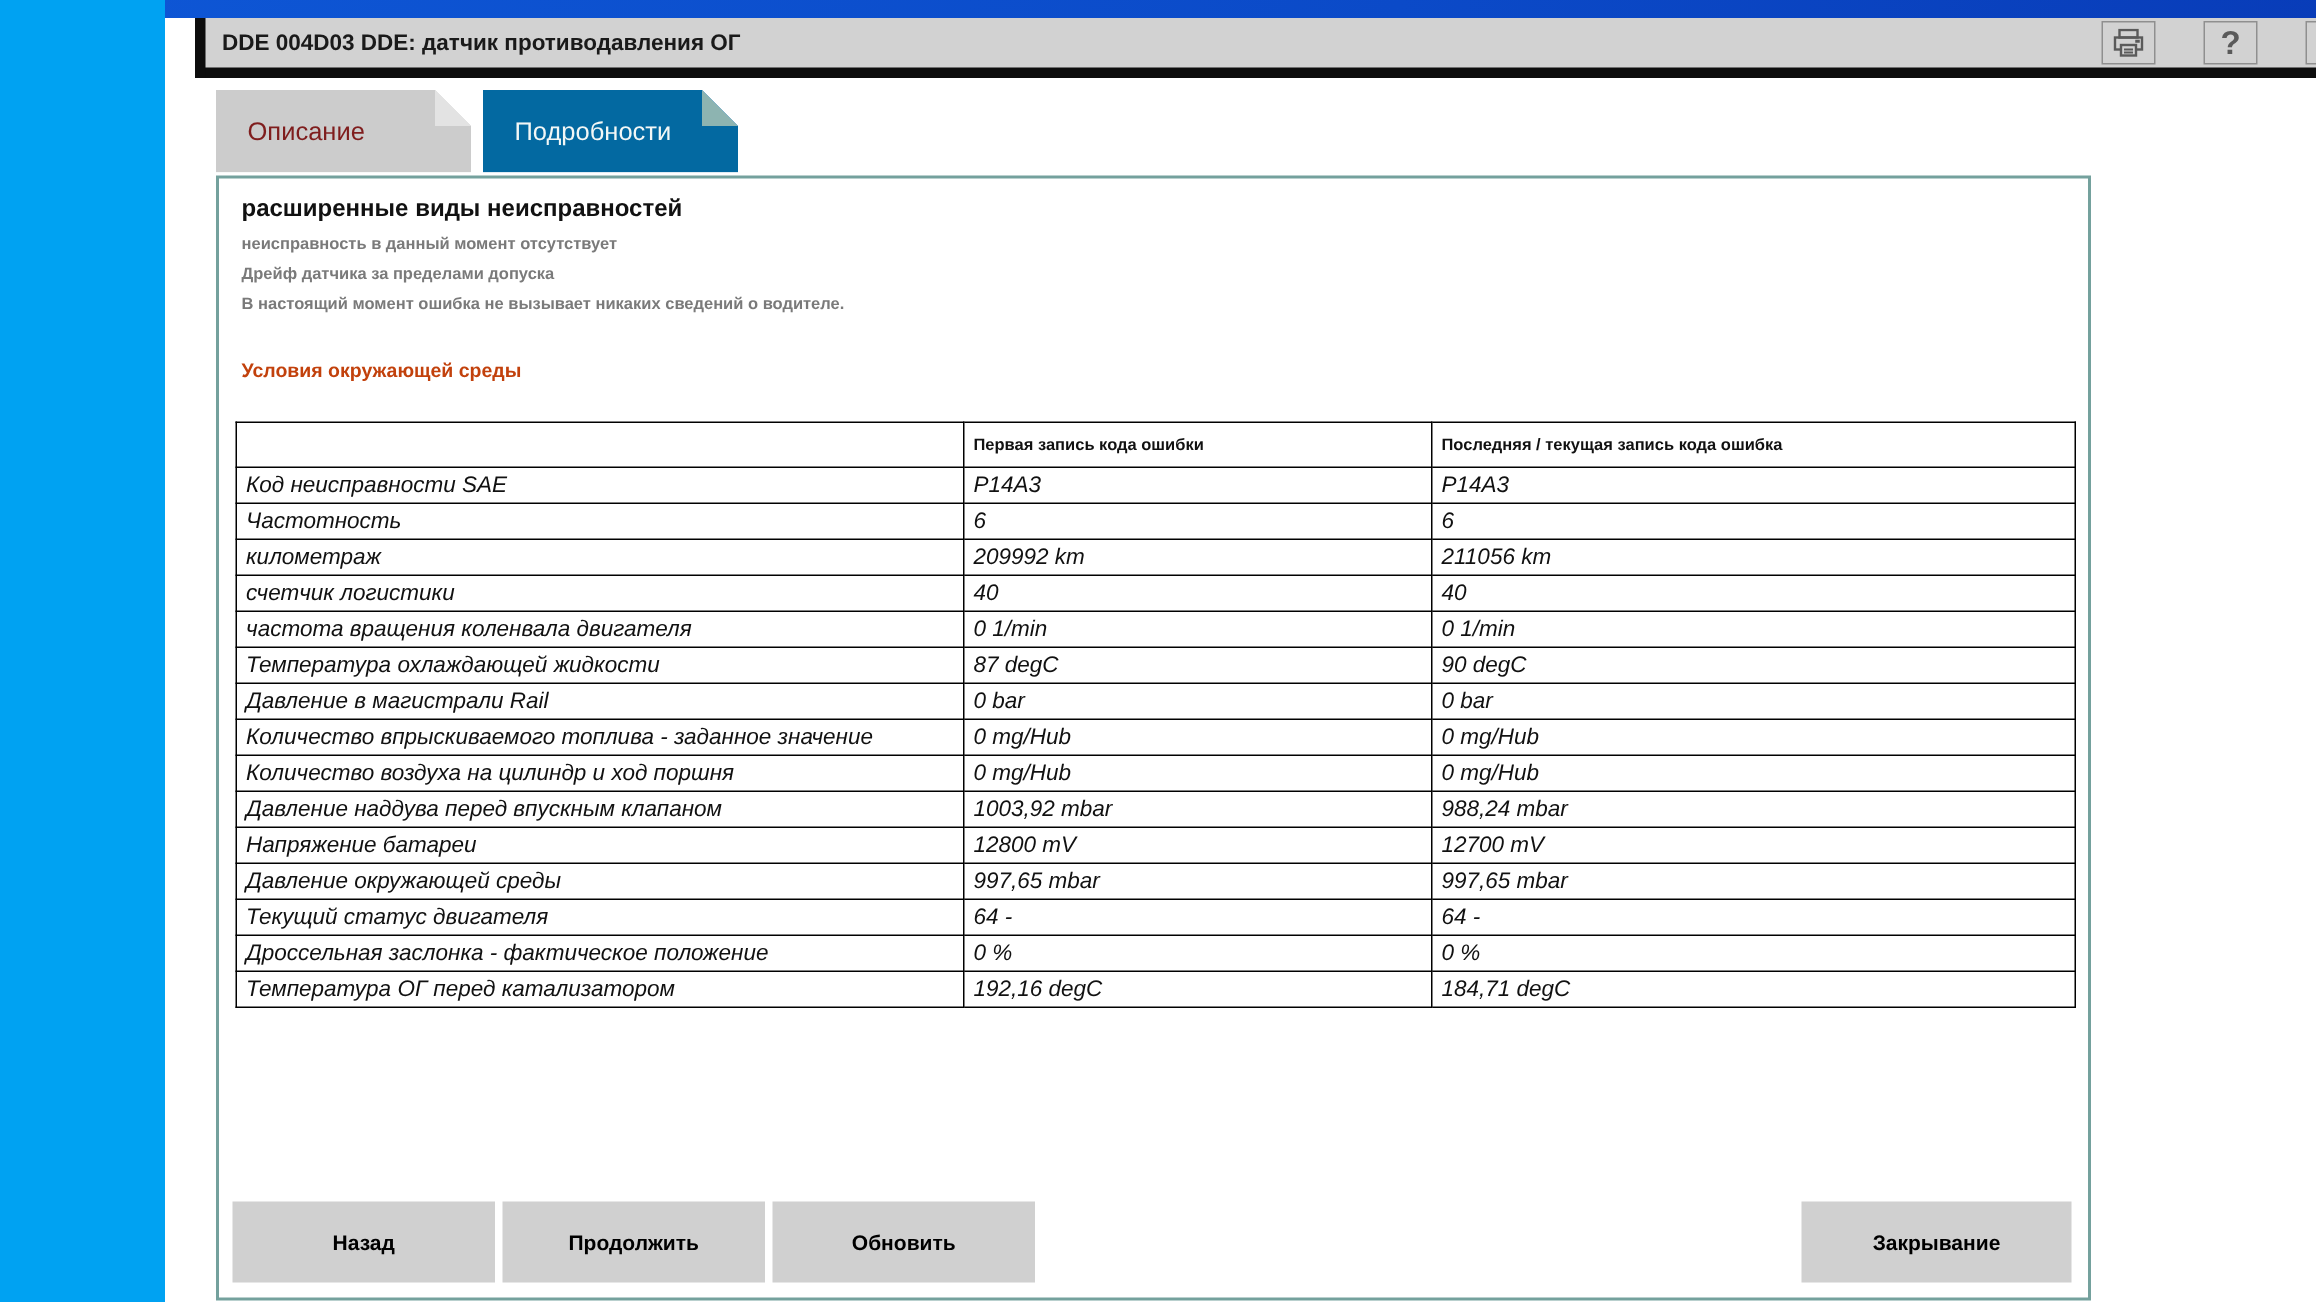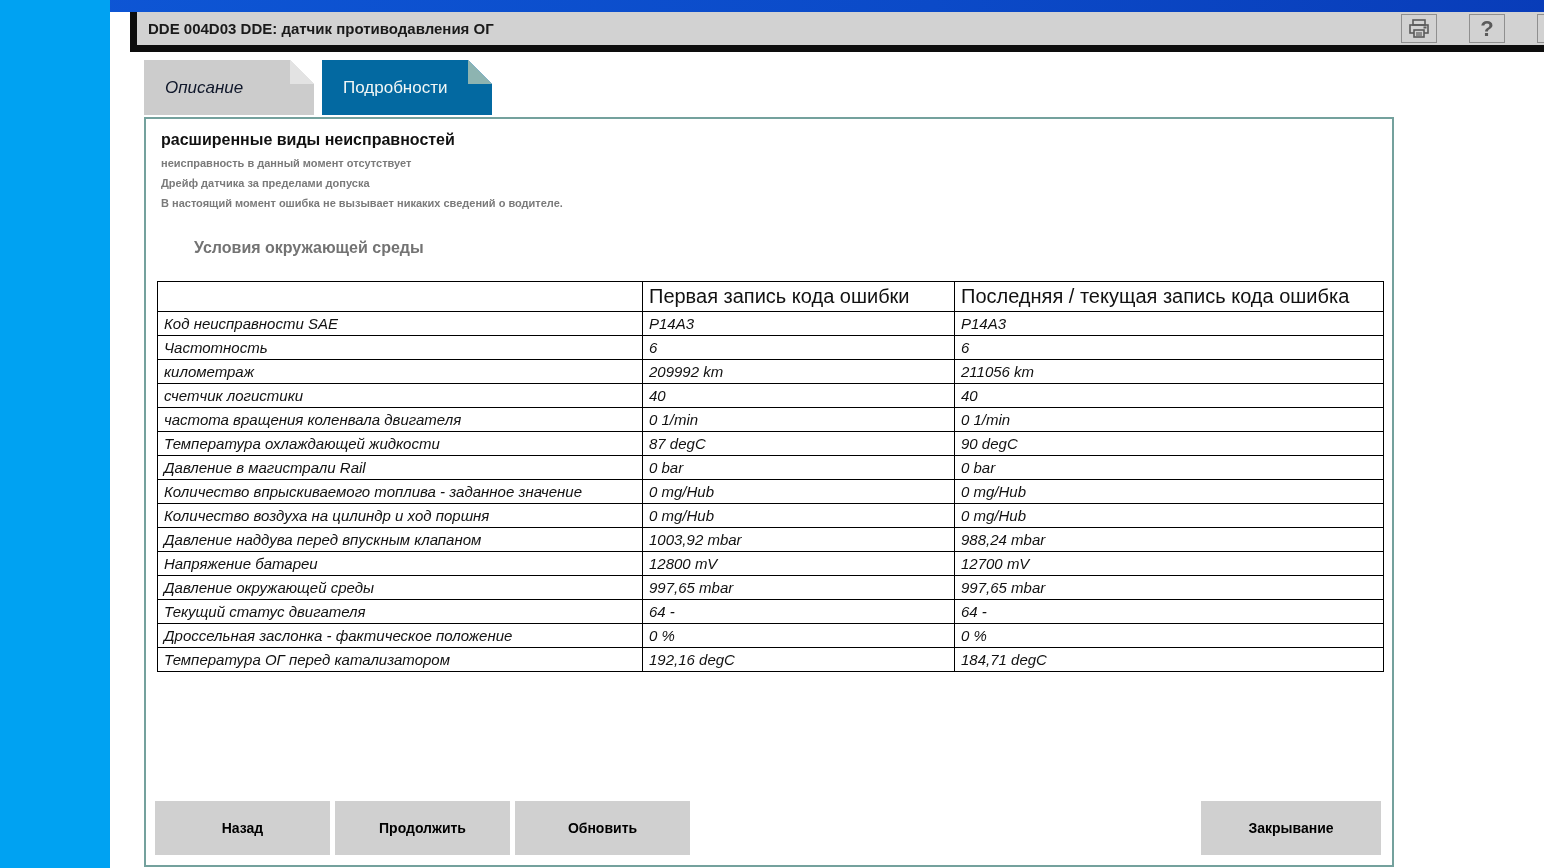--- a/index.html
+++ b/index.html
@@ -32,40 +32,40 @@
     background:#d6d6d6; }
   .bottom-strip { position:absolute; left:0; right:0; bottom:0; height:3px;
     background:#b3b3b3; }
 
   .tabs { position:absolute; left:14px; top:8px; display:flex; gap:8px; }
   .tab { position:relative; width:170px; height:55px; font-size:17px;
     display:flex; align-items:center; padding-left:21px; cursor:pointer;
     clip-path:polygon(0 0, calc(100% - 24px) 0, 100% 24px, 100% 100%, 0 100%); }
   .tab .fold { position:absolute; top:0; right:0; width:24px; height:24px;
     clip-path:polygon(0 0, 100% 100%, 0 100%); }
-  .tab.inactive { background:#cccccc; color:#0f172a;font-style:italic; }
+  .tab.inactive { background:#cccccc; color:#7f1d1d; }
   .tab.inactive .fold { background:#e3e3e3; }
   .tab.active { background:#0369a1; color:#f2f7f6; }
   .tab.active .fold { background:#8db4b1; }
 
   .panel { position:absolute; left:14px; top:65px; width:1250px; height:750px;
     border:2px solid #74a19d; background:#fff; }
 
   .section1-title { position:absolute; left:15px; top:12px;
     font-size:16px; font-weight:bold; color:#111; }
   .section1-lines { position:absolute; left:15px; top:34px;
     font-size:11px; font-weight:bold; color:#7a7a7a; line-height:20px; }
   .section2-title { position:absolute; left:15px; top:120px;
-    font-size:16px; font-weight:bold; color:#737373;margin-left:33px; }
+    font-size:13px; font-weight:bold; color:#c2410c; }
 
   table.env { position:absolute; left:11px; top:162px; width:1226px;
     border-collapse:collapse; table-layout:fixed; font-size:15px; color:#111; }
   table.env th, table.env td { border:1px solid #000; text-align:left;
     padding:0 6px; overflow:hidden; white-space:nowrap; }
-  table.env th { height:30px; font-weight:normal; font-size:20px; }
+  table.env th { height:30px; font-weight:bold; font-size:11px; }
   table.env td { height:24px; font-weight:normal;font-style:italic; }
   col.c1 { width:485px; } col.c2 { width:312px; } col.c3 { width:429px; }
 
   .btn-row { position:absolute; left:9px; right:11px; bottom:10px; height:54px; }
   .btn { position:absolute; top:0; height:54px; background:#d0d0d0;
     border:none; font-family:"Liberation Sans",sans-serif;
     font-size:14px; font-weight:bold; color:#000; cursor:pointer; }
   .btn-back { left:0; width:175px; }
   .btn-continue { left:180px; width:175px; }
   .btn-refresh { left:360px; width:175px; }

